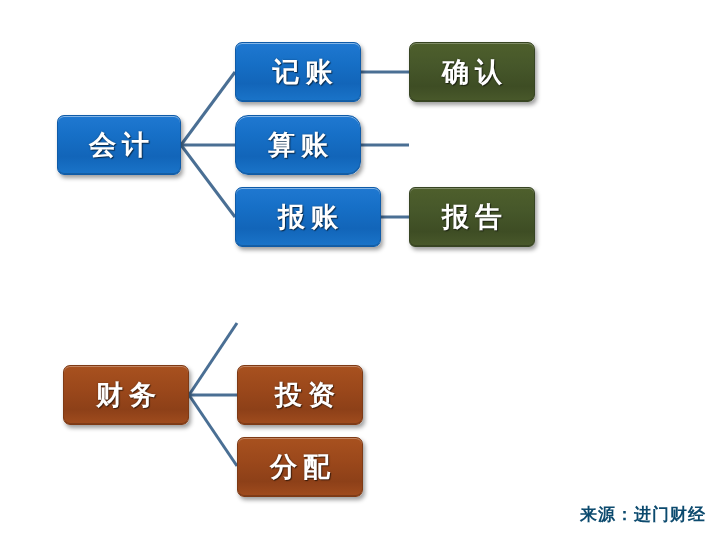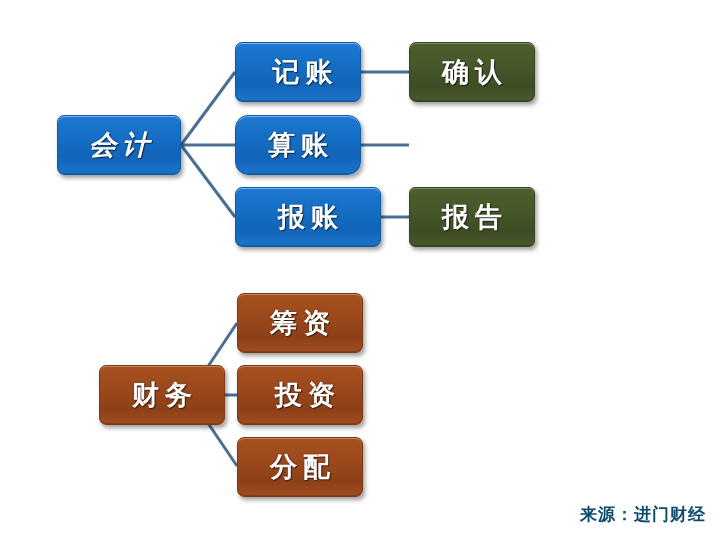--- a/index.html
+++ b/index.html
@@ -99,21 +99,21 @@
       <line x1="361" y1="72" x2="409" y2="72"></line>
       <line x1="361" y1="145" x2="409" y2="145"></line>
       <line x1="361" y1="217" x2="409" y2="217"></line>
 
       <line x1="189" y1="395" x2="237" y2="323"></line>
       <line x1="189" y1="395" x2="237" y2="395"></line>
       <line x1="189" y1="395" x2="237" y2="466"></line>
     </g>
   </svg>
 
-  <div class="node n-blue" style="left:57px; top:115px; width:124px; height:60px;font-style:italic;">
+  <div class="node n-blue" style="left:57px; top:115px; width:124px; height:60px;">
     <span class="lbl">会计</span>
   </div>
 
   <div class="node n-blue" style="left:235px; top:42px; width:126px; height:60px;padding-left:9px;">
     <span class="lbl">记账</span>
   </div>
 
   <div class="node n-blue" style="left:235px; top:115px; width:126px; height:60px;border-radius:13px;">
     <span class="lbl">算账</span>
   </div>
@@ -124,27 +124,24 @@
 
   <div class="node n-green" style="left:409px; top:42px; width:126px; height:60px;">
     <span class="lbl">确认</span>
   </div>
 
 
   <div class="node n-green" style="left:409px; top:187px; width:126px; height:60px;border-radius:6px;">
     <span class="lbl">报告</span>
   </div>
 
-  <div class="node n-brown" style="left:63px; top:365px; width:126px; height:60px;margin-left:36px;">
+  <div class="node n-brown" style="left:63px; top:365px; width:126px; height:60px;">
     <span class="lbl">财务</span>
   </div>
 
-  <div class="node n-brown" style="left:237px; top:293px; width:126px; height:60px;">
-    <span class="lbl">筹资</span>
-  </div>
 
   <div class="node n-brown" style="left:237px; top:365px; width:126px; height:60px;padding-left:10px;">
     <span class="lbl">投资</span>
   </div>
 
   <div class="node n-brown" style="left:237px; top:437px; width:126px; height:60px;">
     <span class="lbl">分配</span>
   </div>
 
   <div id="source-note">来源：进门财经</div>

